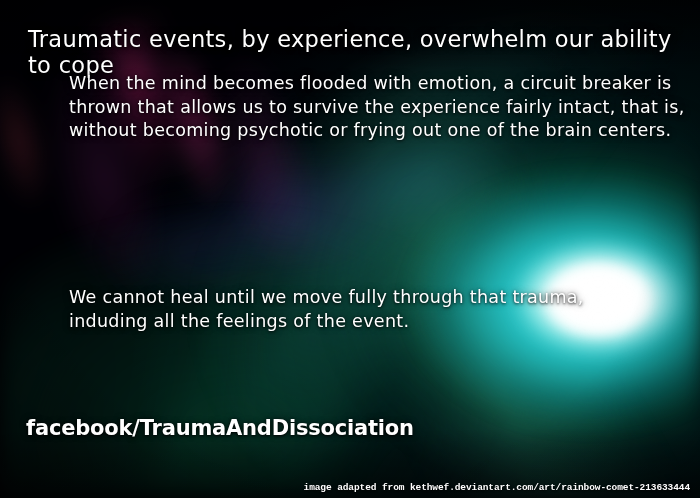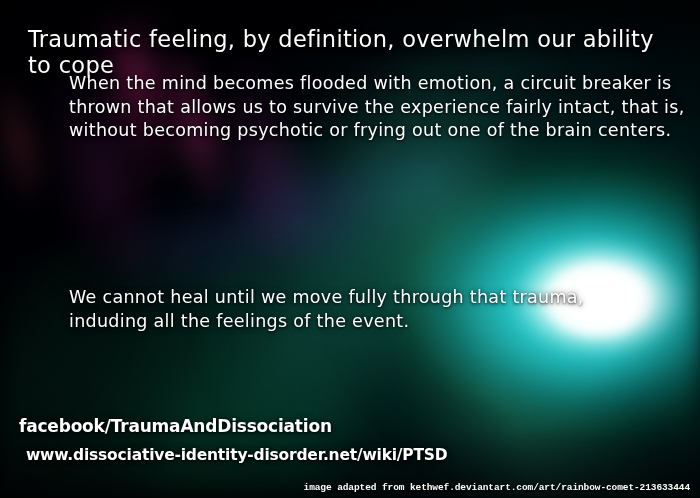--- a/index.html
+++ b/index.html
@@ -155,23 +155,23 @@
   }
 
   .geo {
     font-family: "DejaVu Sans", sans-serif;
     font-weight: 700;
     text-shadow: 0 1px 3px rgba(0,0,0,0.9), 0 0 6px rgba(0,0,0,0.65);
   }
 
   #facebook-link {
     position: absolute;
-    left: 19px;
+    left: 26px;
     top: 416px;
-    font-size: 17px;
+    font-size: 21px;
     letter-spacing: -0.2px;
   }
 
   #website-link {
     position: absolute;
     left: 26px;
     top: 446px;
     font-size: 15.5px;
     letter-spacing: -0.2px;
   }
@@ -199,29 +199,28 @@
   <div class="bg-layer bg-green"></div>
   <div class="bg-layer bg-halo-green"></div>
   <div class="bg-layer bg-rays"></div>
   <div class="bg-layer bg-halo-cyan"></div>
   <div class="bg-layer bg-core"></div>
   <div class="bg-layer bg-core2"></div>
   <div class="bg-layer bg-vignette"></div>
 
   <div class="content">
 
-    <div id="headline" class="hand">Traumatic feeling, by definition, overwhelm our ability to cope</div>
+    <div id="headline" class="hand">Traumatic events, by experience, overwhelm our ability to cope</div>
 
     <div id="para-1" class="para hand">When the mind becomes flooded with emotion, a circuit breaker is thrown that allows us to survive the experience fairly intact, that is, without becoming psychotic or frying out one of the brain centers.</div>
 
 
     <div id="para-3" class="para hand">We cannot heal until we move fully through that trauma,
 induding all the feelings of the event.</div>
 
 
     <div id="facebook-link" class="geo">facebook/TraumaAndDissociation</div>
 
-    <div id="website-link" class="geo">www.dissociative-identity-disorder.net/wiki/PTSD</div>
 
     <div id="image-credit">image adapted from kethwef.deviantart.com/art/rainbow-comet-213633444</div>
 
   </div>
 </div>
 
 </body></html>

